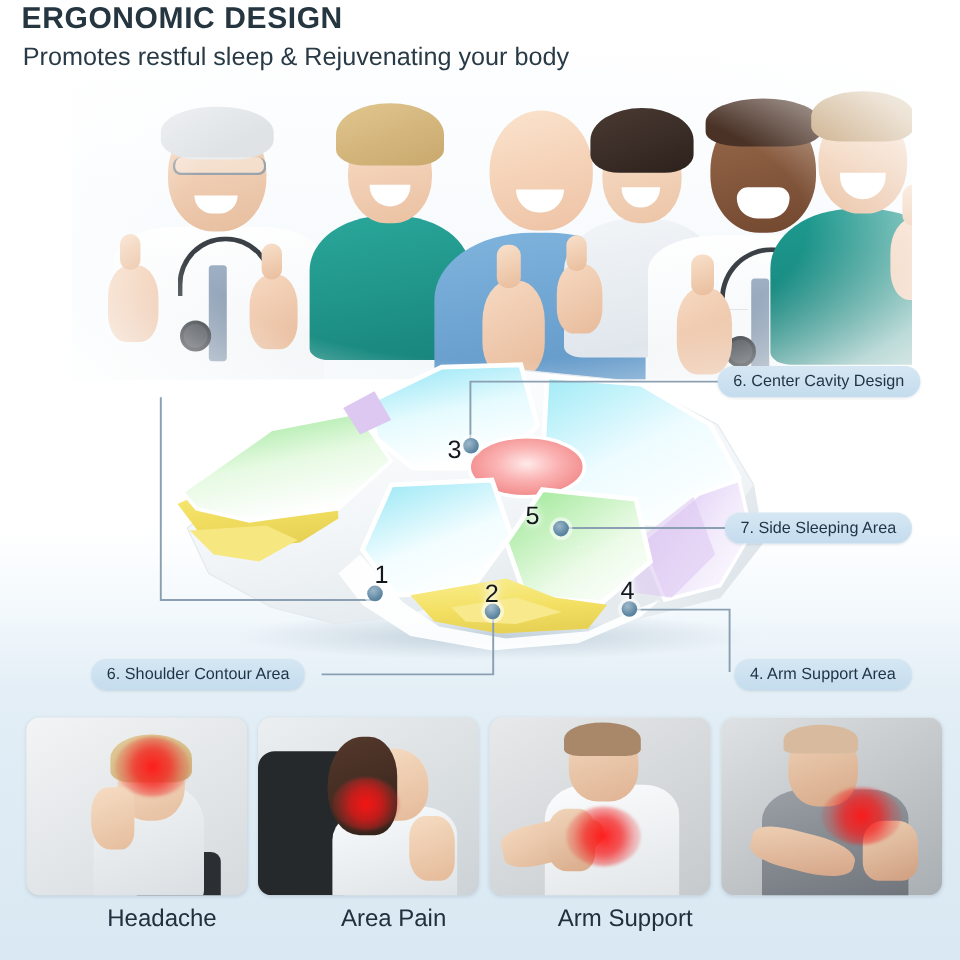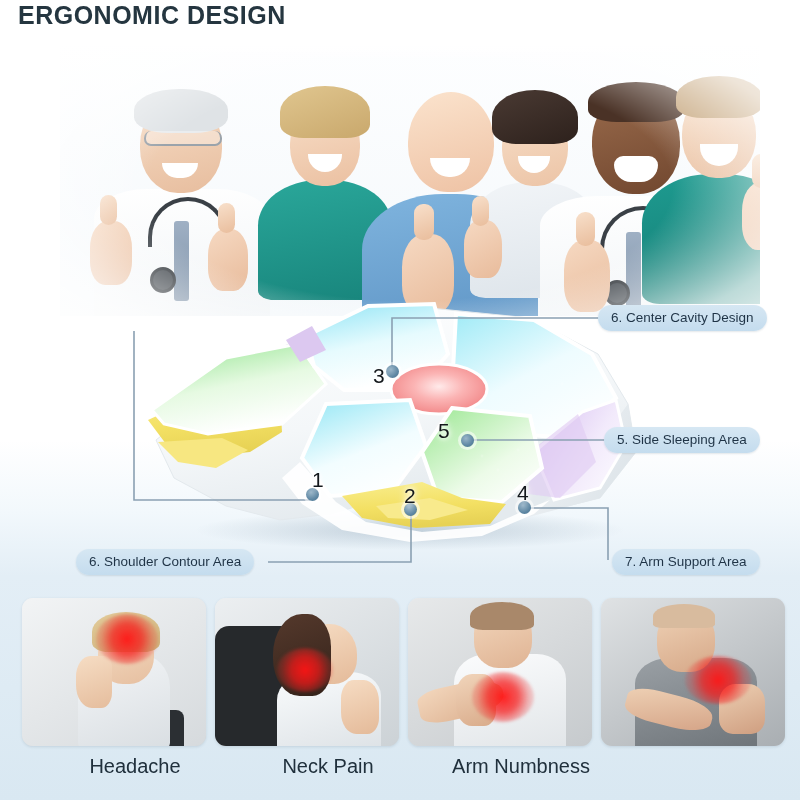--- a/index.html
+++ b/index.html
@@ -253,37 +253,38 @@
 
     <polyline points="392,370 392,318 600,318" fill="none" stroke="#8aa0b2" stroke-width="1.6"></polyline>
 
     <polyline points="526,508 608,508 608,560" fill="none" stroke="#8aa0b2" stroke-width="1.6"></polyline>
 
     <polyline points="469,440 606,440" fill="none" stroke="#8aa0b2" stroke-width="1.6"></polyline>
   </svg>
 
   <div class="lbl" style="left:76px;top:549px;">6. Shoulder Contour Area</div>
   <div class="lbl" style="left:598px;top:305px;">6. Center Cavity Design</div>
-  <div class="lbl" style="left:612px;top:549px;">7. Arm Support Area</div>
-  <div class="lbl" style="left:604px;top:427px;">5. Side Sleeping Area</div>
+  <div class="lbl" style="left:612px;top:549px;">4. Arm Support Area</div>
+  <div class="lbl" style="left:604px;top:427px;">7. Side Sleeping Area</div>
 
   <div class="dot" style="left:306px;top:488px;"></div>
   <div class="dot" style="left:404px;top:503px;"></div>
   <div class="dot" style="left:386px;top:365px;"></div>
   <div class="dot" style="left:518px;top:501px;"></div>
   <div class="dot" style="left:461px;top:434px;"></div>
 
   <div class="num" style="left:312px;top:468px;">1</div>
   <div class="num" style="left:404px;top:484px;">2</div>
   <div class="num" style="left:373px;top:364px;">3</div>
   <div class="num" style="left:517px;top:481px;">4</div>
   <div class="num" style="left:438px;top:419px;">5</div>
 
   <div class="hdr">
     <div class="title">ERGONOMIC DESIGN</div>
+    <div class="subtitle">Promotes restful sleep &amp; Rejuvenating your body</div>
   </div>
 
   <div class="cards">
 
     <div class="card">
       <div class="photo">
         <div style="position:absolute;inset:0;background:linear-gradient(150deg,#f2f4f5,#d6dadd);"></div>
         <div class="fig" style="left:92px;top:112px;width:70px;height:40px;background:#2b2f33;border-radius:8px 8px 0 0;"></div>
         <div class="fig" style="left:56px;top:56px;width:92px;height:96px;background:linear-gradient(160deg,#f4f6f8,#d9dee2);border-radius:34% 34% 8% 8%;"></div>
         <div class="fig" style="left:76px;top:24px;width:56px;height:62px;background:linear-gradient(160deg,#f7e0c8,#e6bfa0);border-radius:50% 50% 44% 44%;"></div>
@@ -297,34 +298,34 @@
     <div class="card">
       <div class="photo">
         <div style="position:absolute;inset:0;background:linear-gradient(150deg,#eceff1,#ccd2d6);"></div>
         <div class="fig" style="left:0px;top:28px;width:72px;height:120px;background:#26292c;border-radius:14px 6px 0 0;"></div>
         <div class="fig" style="left:62px;top:74px;width:104px;height:78px;background:linear-gradient(165deg,#fafcfd,#dde2e6);border-radius:36% 30% 6% 6%;"></div>
         <div class="fig" style="left:88px;top:26px;width:54px;height:60px;background:linear-gradient(160deg,#f6dcc3,#e4ba99);border-radius:46% 50% 42% 42%;"></div>
         <div class="fig" style="left:58px;top:16px;width:58px;height:82px;background:linear-gradient(160deg,#55392c,#33221a);border-radius:50% 40% 32% 46%;"></div>
         <div class="fig" style="left:126px;top:82px;width:38px;height:54px;background:linear-gradient(160deg,#f6dcc3,#e4ba99);border-radius:34% 40% 30% 40%;"></div>
         <div class="pain" style="left:62px;top:50px;width:56px;height:44px;"></div>
       </div>
-      <div class="cap">Neck Pain</div>
+      <div class="cap">Area Pain</div>
     </div>
 
     <div class="card">
       <div class="photo">
         <div style="position:absolute;inset:0;background:linear-gradient(150deg,#e7e9ea,#c6cacd);"></div>
         <div class="fig" style="left:46px;top:56px;width:112px;height:96px;background:linear-gradient(165deg,#fbfcfd,#e1e5e8);border-radius:30% 26% 4% 4%;"></div>
         <div class="fig" style="left:66px;top:8px;width:58px;height:62px;background:linear-gradient(160deg,#f3d7bd,#dfb393);border-radius:44% 46% 42% 42%;"></div>
         <div class="fig" style="left:62px;top:4px;width:64px;height:28px;background:#a9886a;border-radius:50% 50% 20% 20%;"></div>
         <div class="fig" style="left:10px;top:86px;width:86px;height:34px;background:linear-gradient(160deg,#f3d7bd,#dcb08f);border-radius:30% 44% 44% 30%;transform:rotate(-12deg);"></div>
         <div class="fig" style="left:48px;top:76px;width:40px;height:52px;background:linear-gradient(160deg,#f1d5bb,#d9ab8a);border-radius:40% 34% 30% 40%;"></div>
         <div class="pain" style="left:64px;top:74px;width:62px;height:50px;"></div>
       </div>
-      <div class="cap">Arm Numbness</div>
+      <div class="cap">Arm Support</div>
     </div>
 
     <div class="card">
       <div class="photo">
         <div style="position:absolute;inset:0;background:linear-gradient(150deg,#dfe2e4,#a9aeb2);"></div>
         <div class="fig" style="left:34px;top:60px;width:122px;height:92px;background:linear-gradient(165deg,#9aa0a5,#6e7479);border-radius:28% 26% 4% 4%;"></div>
         <div class="fig" style="left:56px;top:10px;width:58px;height:64px;background:linear-gradient(160deg,#efd2b6,#d6a888);border-radius:46% 46% 42% 42%;"></div>
         <div class="fig" style="left:52px;top:6px;width:62px;height:24px;background:#d8bb9e;border-radius:50% 50% 16% 16%;"></div>
         <div class="fig" style="left:24px;top:96px;width:88px;height:32px;background:linear-gradient(160deg,#efd2b6,#d3a184);border-radius:34% 42% 42% 34%;transform:rotate(14deg);"></div>
         <div class="fig" style="left:118px;top:86px;width:46px;height:50px;background:linear-gradient(160deg,#edd0b4,#cf9e80);border-radius:36% 36% 30% 30%;"></div>

